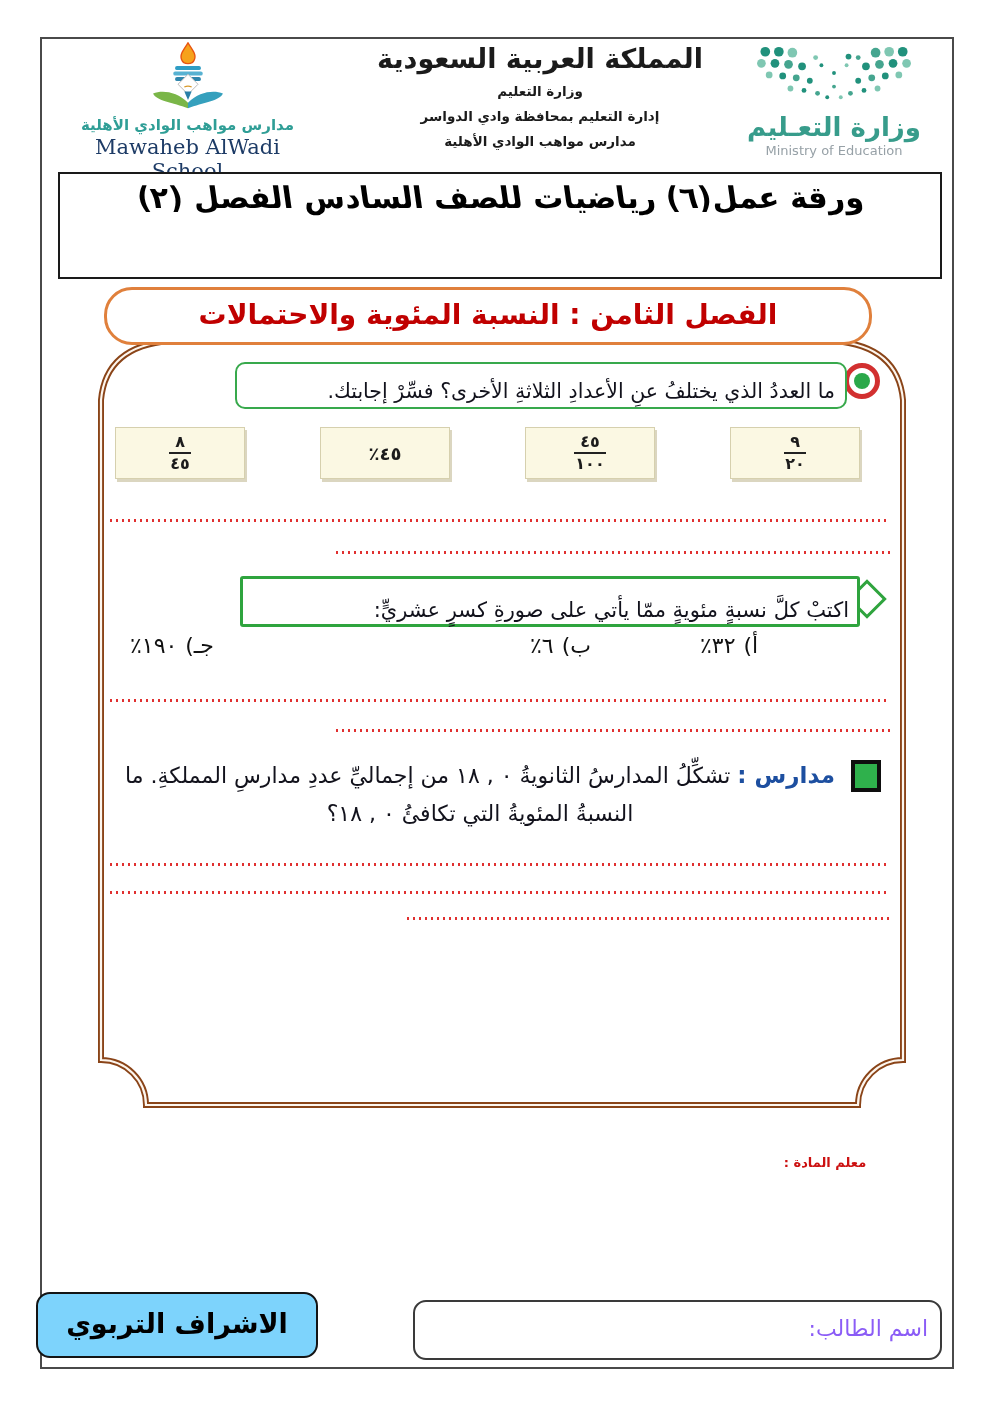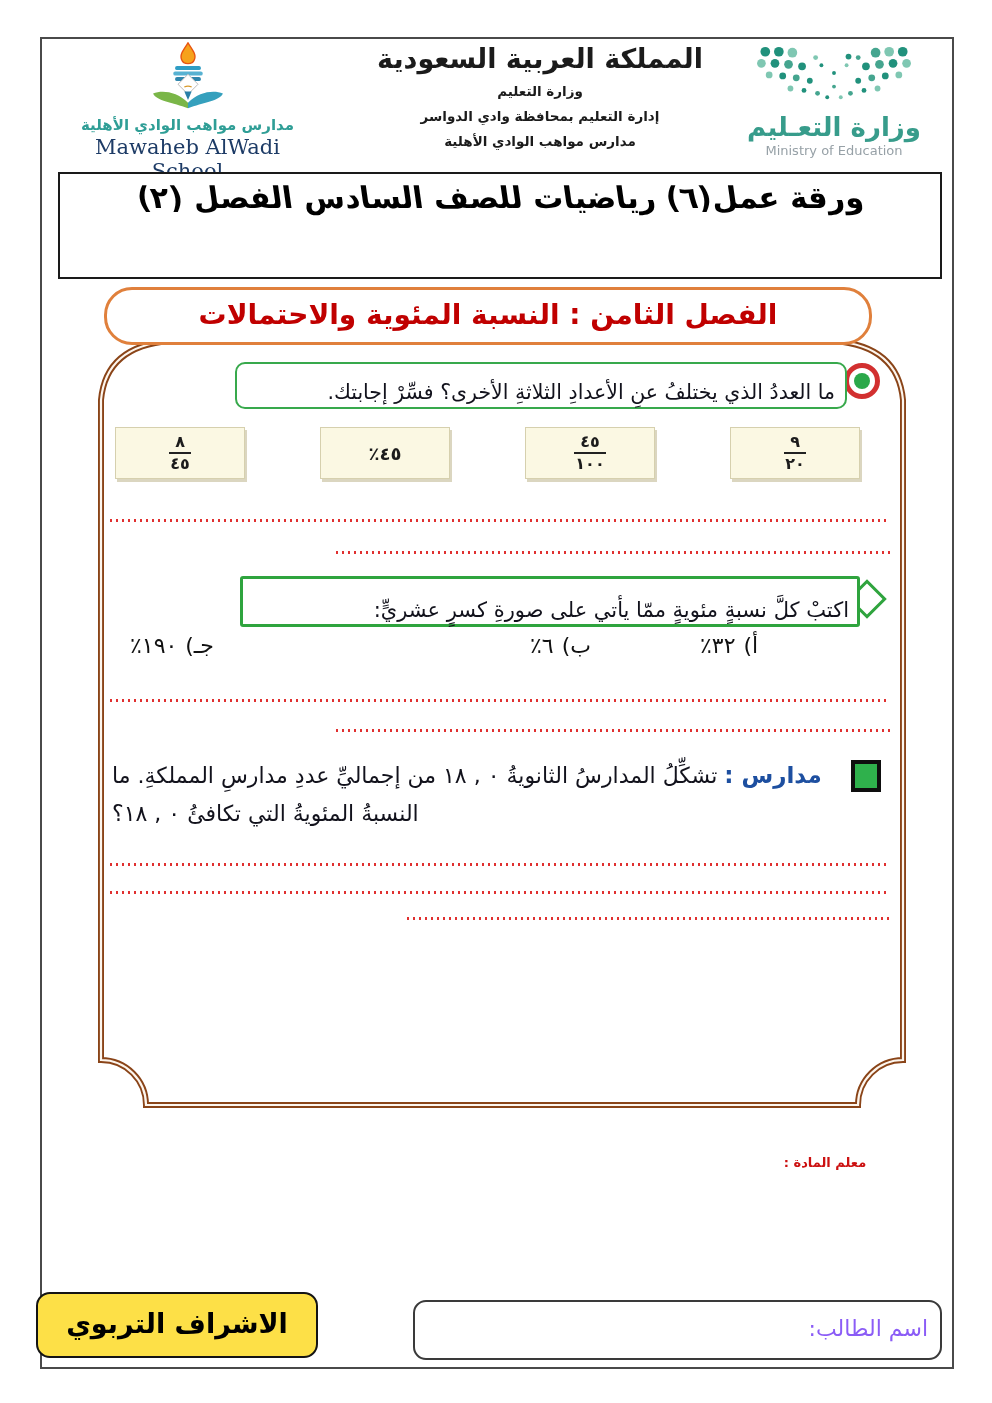--- a/index.html
+++ b/index.html
@@ -28,21 +28,21 @@
   .pill{left:104px;top:287px;width:762px;height:52px;border:3.5px solid #e0803c;border-radius:28px;
         background:#fff;z-index:3;text-align:center;}
   .pill span{display:inline-block;line-height:50px;font-size:28px;font-weight:bold;color:#c00000;}
 
   .frame-svg{left:0;top:0;z-index:1;}
   .content{z-index:2;}
 
   
   .qbox1{left:235px;top:362px;width:608px;height:43px;border:2.5px solid #38a94c;border-radius:10px;
          background:#fff;}
-  .qbox1 span{display:block;line-height:39px;font-size:20.5px;color:#12121c;padding:0 10px;text-align:right;margin-top:9px;}
+  .qbox1 span{display:block;line-height:39px;font-size:20.5px;color:#12121c;padding:8px 10px;text-align:right;}
   .ring{left:844px;top:363px;width:26px;height:26px;border:5px solid #d23030;border-radius:50%;background:#fff;}
   .ring i{position:absolute;left:5px;top:5px;width:16px;height:16px;border-radius:50%;background:#2ba84a;}
 
   .choices{left:115px;top:427px;width:745px;height:52px;display:flex;justify-content:space-between;}
   .card{width:128px;height:50px;background:#fbf8e3;border:1px solid #d6d0ae;
         box-shadow:2px 3px 0 rgba(175,165,115,.45);display:flex;align-items:center;justify-content:center;}
   .frac{display:inline-block;text-align:center;font-weight:bold;font-size:16px;color:#1c1c1c;line-height:1.15;}
   .frac .num{display:block;border-bottom:2px solid #222;padding:0 6px 1px;}
   .frac .den{display:block;padding-top:1px;}
   .pct{font-size:18px;font-weight:bold;color:#1c1c1c;}
@@ -51,27 +51,27 @@
 
   .qbox2{left:240px;top:576px;width:614px;height:45px;border:3.5px solid #2fa43e;border-radius:3px;background:#fff;}
   .qbox2 span{display:block;line-height:39px;font-size:21px;color:#12121c;padding:12px 8px;text-align:right;}
   .diamond{left:853px;top:585px;width:22px;height:22px;border:3.5px solid #2fa43e;background:#fff;
            transform:rotate(45deg);}
 
   .opt{font-size:22px;color:#111;white-space:nowrap;}
   .opt .lbl{margin-left:8px;}
 
   .sq-icon{left:851px;top:760px;width:22px;height:24px;border:4px solid #0e0e0e;background:#2fb14c;}
-  .q3para{left:112px;top:756px;width:736px;font-size:22px;color:#12121c;line-height:38px;text-align:left;}
+  .q3para{left:112px;top:756px;width:736px;font-size:22px;color:#12121c;line-height:38px;text-align:center;}
   .q3label{font-weight:bold;color:#1d4fa0;font-size:23px;}
 
   .teacher{left:770px;top:1155px;width:110px;font-size:13px;font-weight:bold;color:#cc1111;text-align:center;}
 
   .sup-box{left:36px;top:1292px;width:278px;height:62px;border:2.5px solid #141414;border-radius:14px;
-           background:#fde047;text-align:center;}
+           background:#7dd3fc;text-align:center;}
   .sup-box span{line-height:60px;font-size:27px;font-weight:bold;color:#000;}
   .stud-box{left:413px;top:1300px;width:525px;height:56px;border:2px solid #3a3a3a;border-radius:13px;background:#fff;}
   .stud-box span{display:block;line-height:54px;font-size:22px;color:#8b5cf6;padding-right:12px;text-align:right;}
 </style>
 </head>
 <body>
 
 <div class="page">
 
   <div class="abs outer-border"></div>

